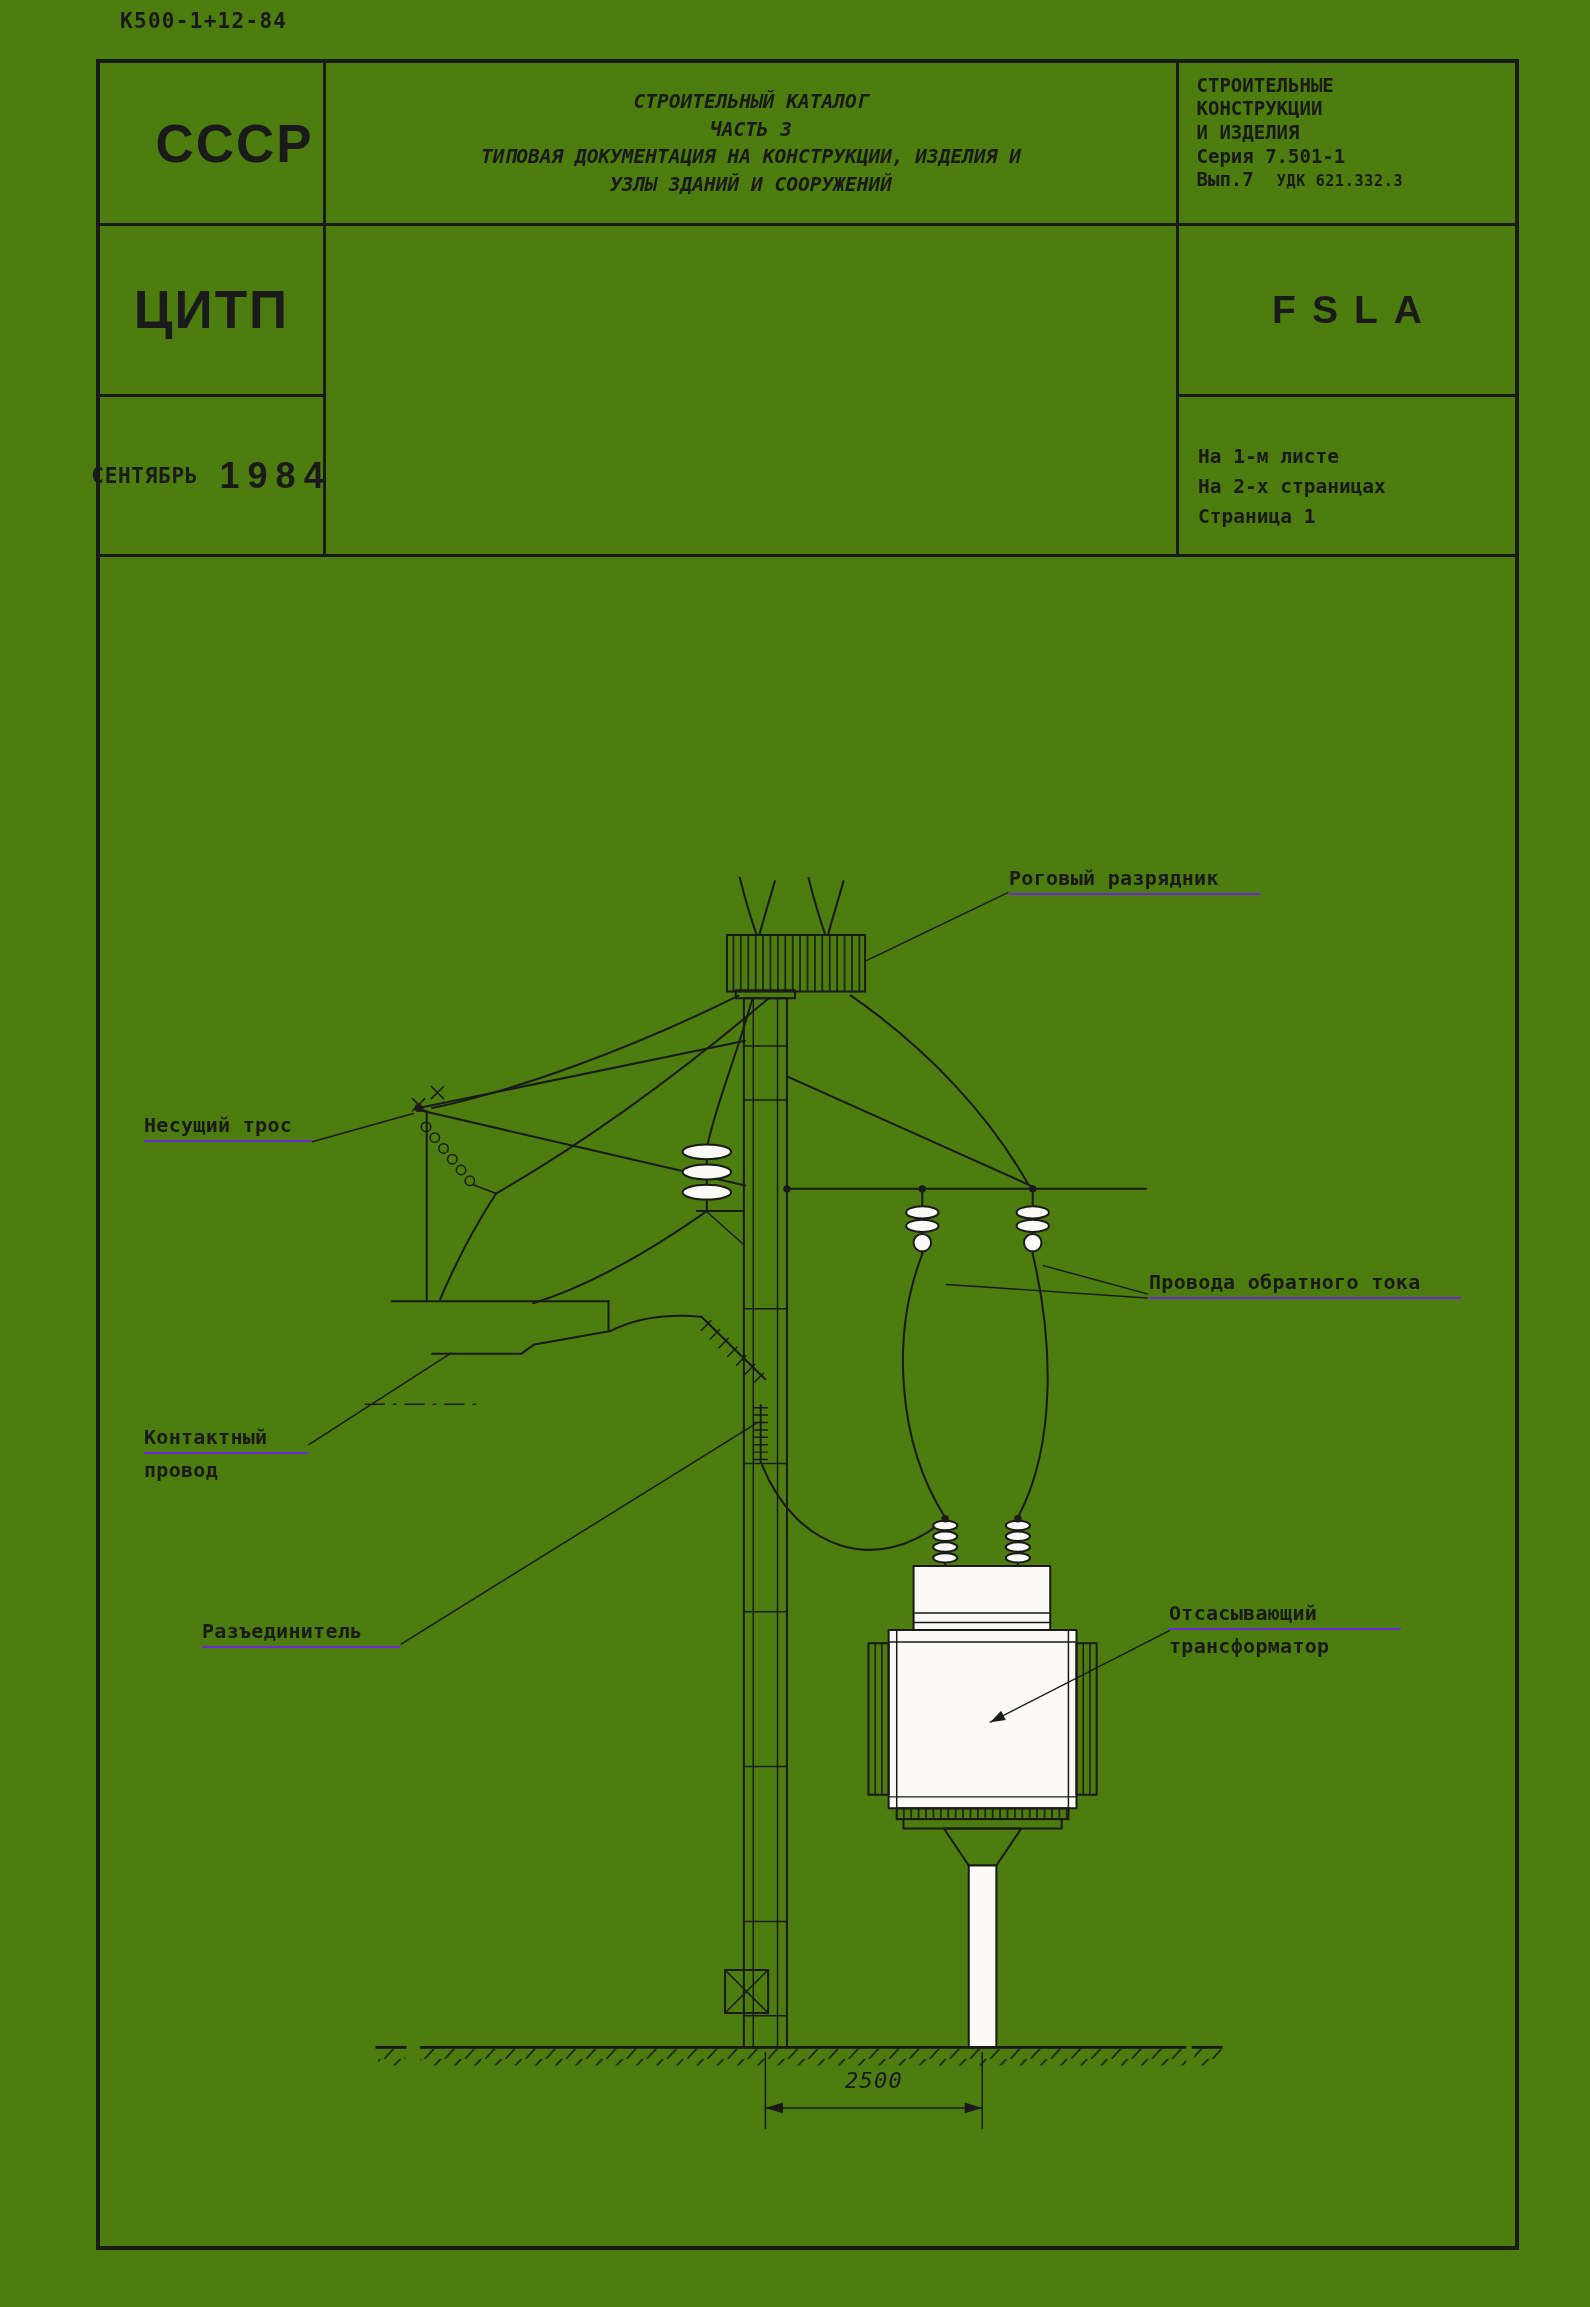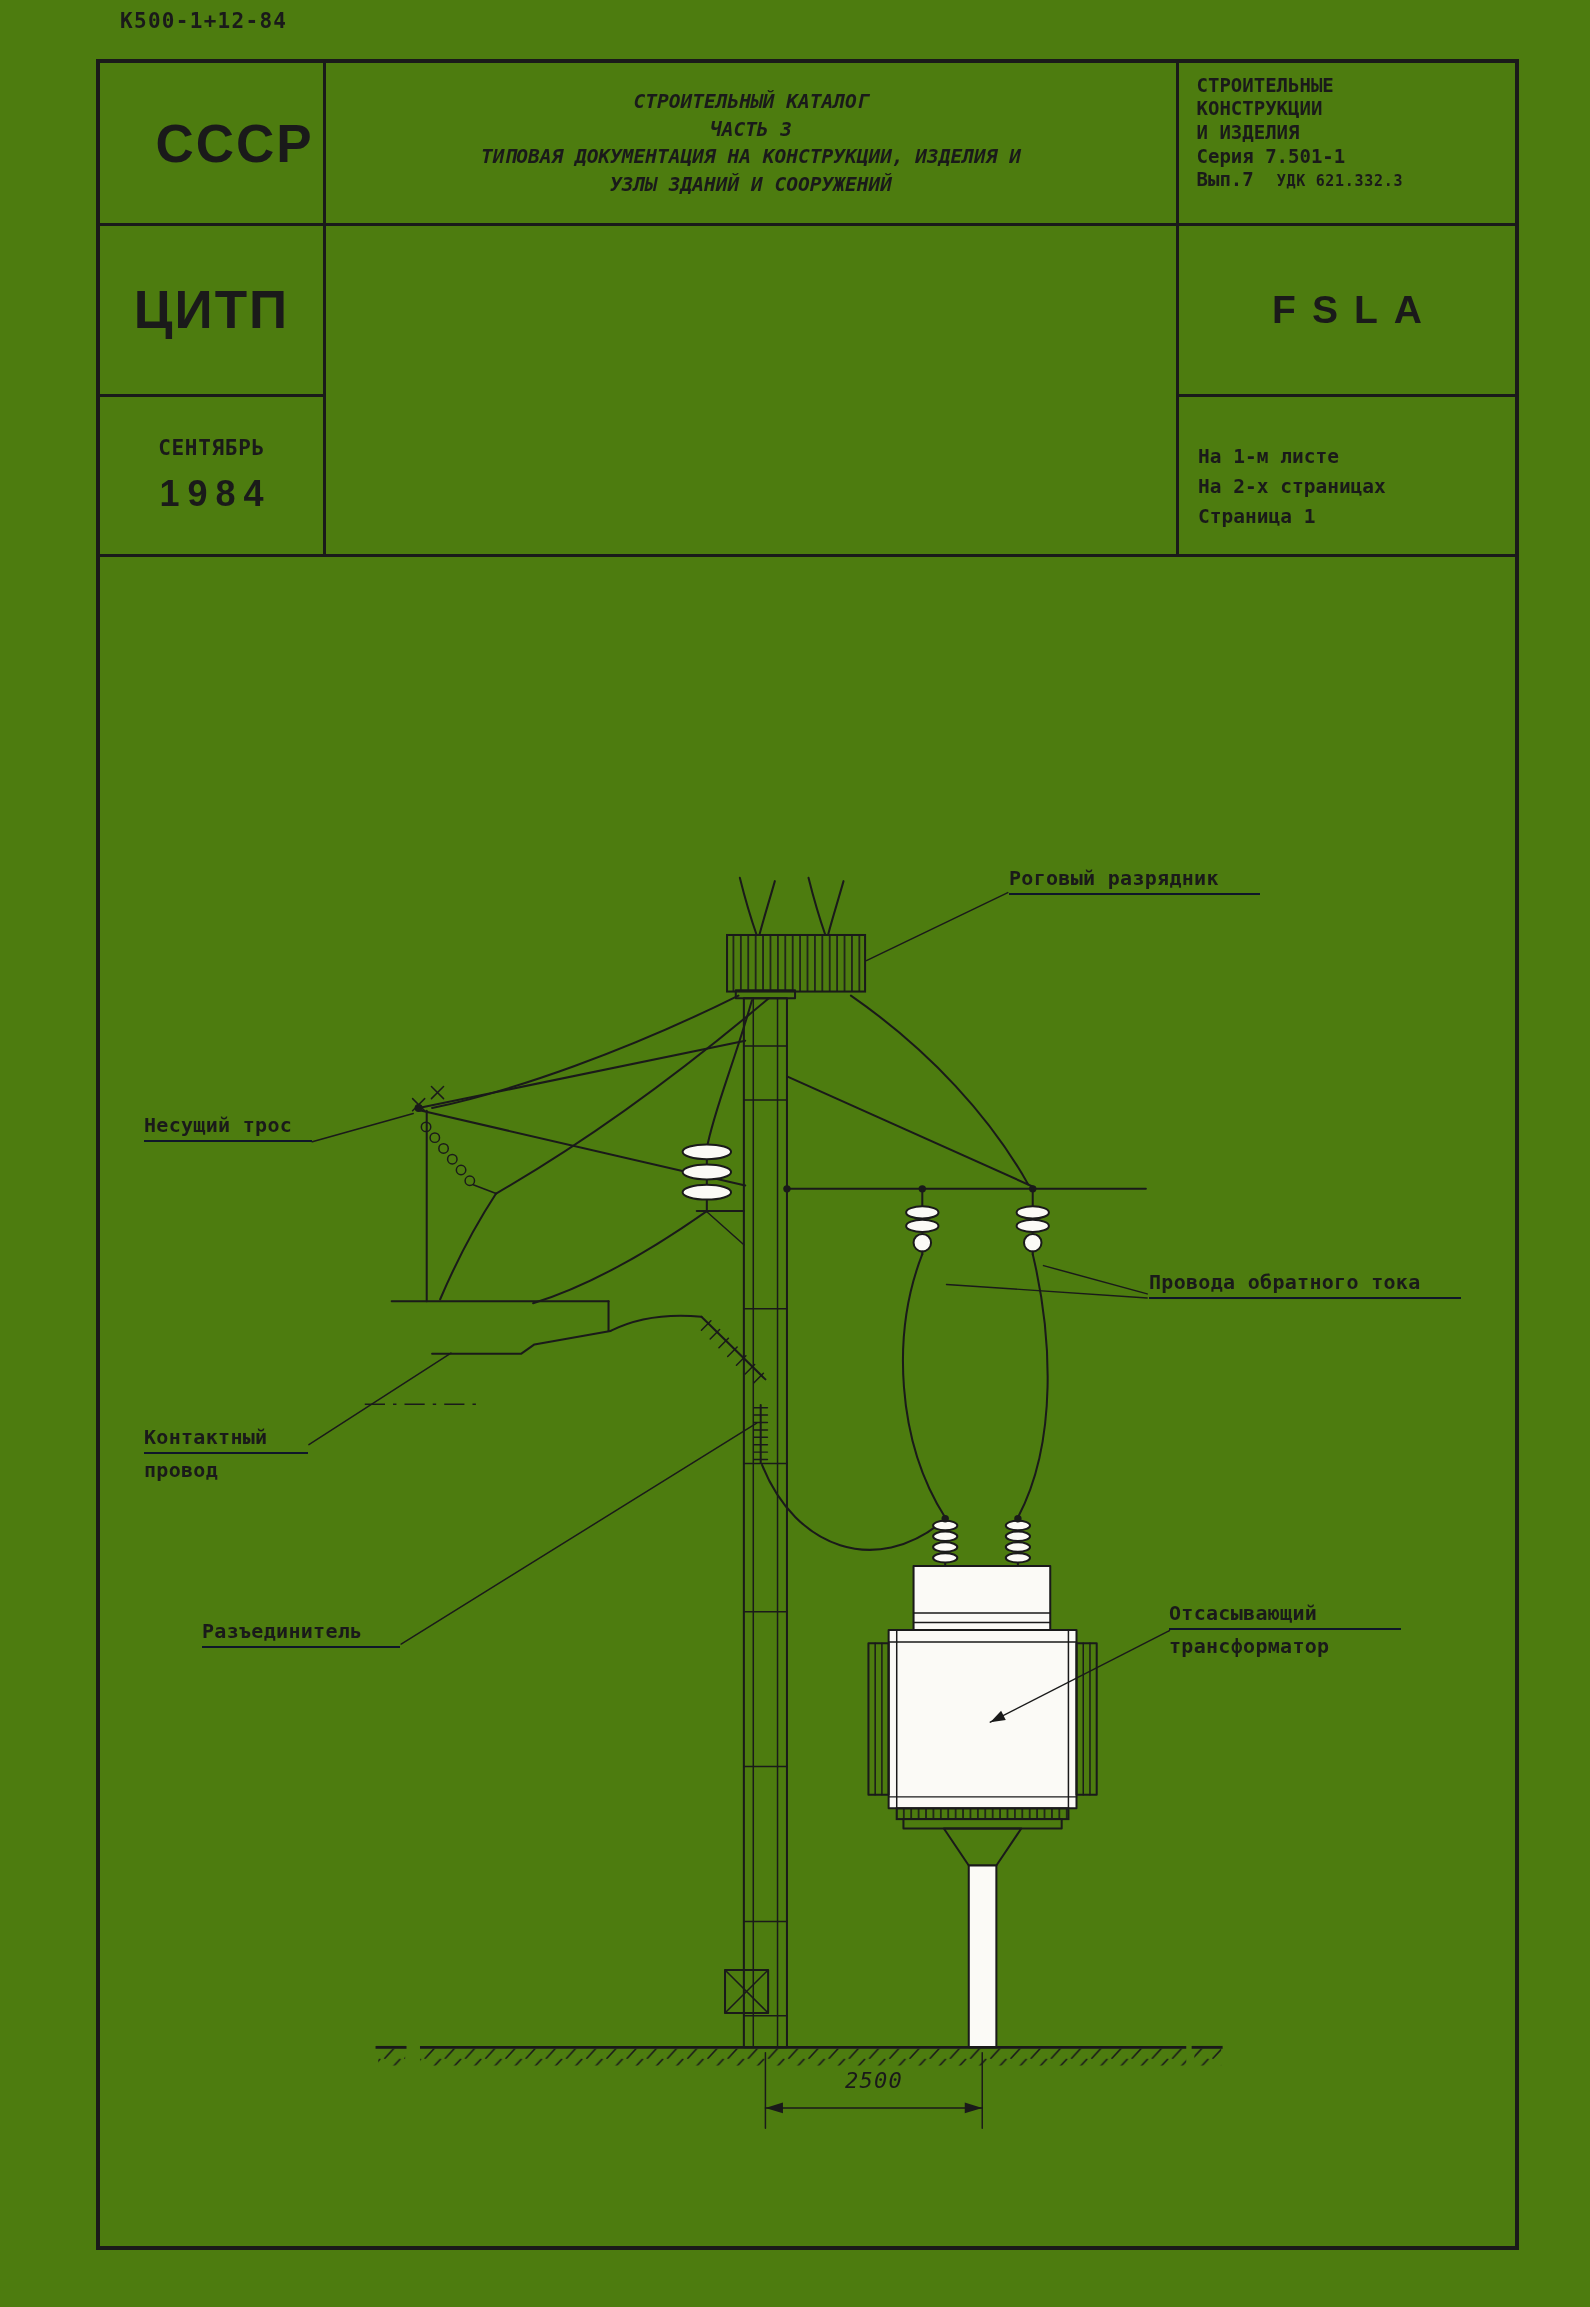--- a/index.html
+++ b/index.html
@@ -7,35 +7,35 @@
   .page{position:relative;width:1591px;height:2307px;background:#4d7c0f;
         font-family:"DejaVu Sans Mono","Liberation Mono",monospace;color:#1a1a1a;overflow:hidden;}
   .corner-code{position:absolute;left:120px;top:9.4px;font-size:21px;font-weight:bold;letter-spacing:1.3px;}
   .frame{position:absolute;left:96px;top:59px;width:1423px;height:2191px;border:4px solid #1a1a1a;}
   .vline{position:absolute;width:2.7px;background:#1a1a1a;}
   .hline{position:absolute;height:2.7px;background:#1a1a1a;}
   .cell{position:absolute;}
   .bigname{font-family:"Liberation Sans","DejaVu Sans",sans-serif;font-weight:bold;font-size:53px;letter-spacing:2px;}
   .c-org{left:0;top:0;width:223px;height:160px;display:flex;align-items:center;justify-content:center;padding-left:46px;}
   .c-inst{left:0;top:162px;width:223px;height:169px;display:flex;align-items:center;justify-content:center;}
-  .c-date{left:0;top:334px;width:223px;height:157px;display:flex;flex-direction:column;align-items:center;justify-content:center;gap:13.5px;}
+  .c-date{left:0;top:334px;width:223px;height:157px;display:flex;flex-direction:row;align-items:center;justify-content:center;gap:13.5px;}
   .month{font-size:21px;font-weight:bold;letter-spacing:0.7px;}
   .year{font-family:"Liberation Sans","DejaVu Sans",sans-serif;font-weight:bold;font-size:36px;letter-spacing:8px;text-indent:8px;}
   .c-catalog{left:226px;top:0;width:850px;height:160px;display:flex;flex-direction:column;align-items:center;justify-content:center;gap:4.7px;font-size:19.5px;font-weight:bold;text-align:center;font-style:italic;}
   .c-subject{left:226px;top:162px;width:850px;height:329px;display:flex;flex-direction:column;align-items:center;justify-content:center;gap:7.4px;font-size:19.5px;font-weight:bold;text-align:center;}
   .c-series{left:1079px;top:0;width:336px;height:160px;padding:10.8px 6.7px 0 17.5px;font-size:19px;font-weight:bold;line-height:23.6px;}
   .issue-row{display:flex;align-items:baseline;}
   .udk{font-size:15px;font-weight:bold;margin-left:23px;letter-spacing:0.7px;}
   .c-mark{left:1079px;top:162px;width:336px;height:169px;display:flex;align-items:center;justify-content:center;}
   .mark{font-family:"Liberation Sans","DejaVu Sans",sans-serif;font-weight:bold;font-size:39px;letter-spacing:16px;text-indent:16px;}
   .c-sheets{left:1079px;top:334px;width:388px;height:157px;padding:45px 0 0 19px;font-size:19.5px;font-weight:bold;line-height:30px;}
   .drawing-title{position:absolute;left:0;top:623px;width:1415px;text-align:center;font-size:21px;font-weight:bold;letter-spacing:0.7px;text-indent:40px;}
   .lbl{position:absolute;font-size:20px;font-weight:bold;letter-spacing:0.3px;line-height:24px;}
   .lbl span{display:block;}
-  .ul{border-bottom:2px solid #0f172a;padding-bottom:3.4px;}
+  .ul{border-bottom:2px solid #6d28d9;padding-bottom:3.4px;}
   .plain{margin-top:3.4px;}
   .dim-text{position:absolute;width:94px;text-align:center;font-size:22px;font-weight:normal;font-style:italic;letter-spacing:1.3px;}
   svg.drawing{position:absolute;left:0;top:0;width:1415px;height:2183px;}
   .s{stroke:#1a1a1a;fill:none;stroke-width:3;stroke-linecap:round;stroke-linejoin:round;}
   .s2{stroke:#1a1a1a;fill:none;stroke-width:2.2;stroke-linecap:round;}
   .s4{stroke:#1a1a1a;fill:none;stroke-width:4.2;stroke-linecap:butt;}
   .sf{stroke:#1a1a1a;fill:#fbfaf6;stroke-width:3;stroke-linejoin:round;}
   .finfill{stroke:#1a1a1a;fill:url(#fins);stroke-width:3;}
   .hatchfill{fill:url(#hatch);stroke:none;}
   .dot{fill:#1a1a1a;stroke:none;}

